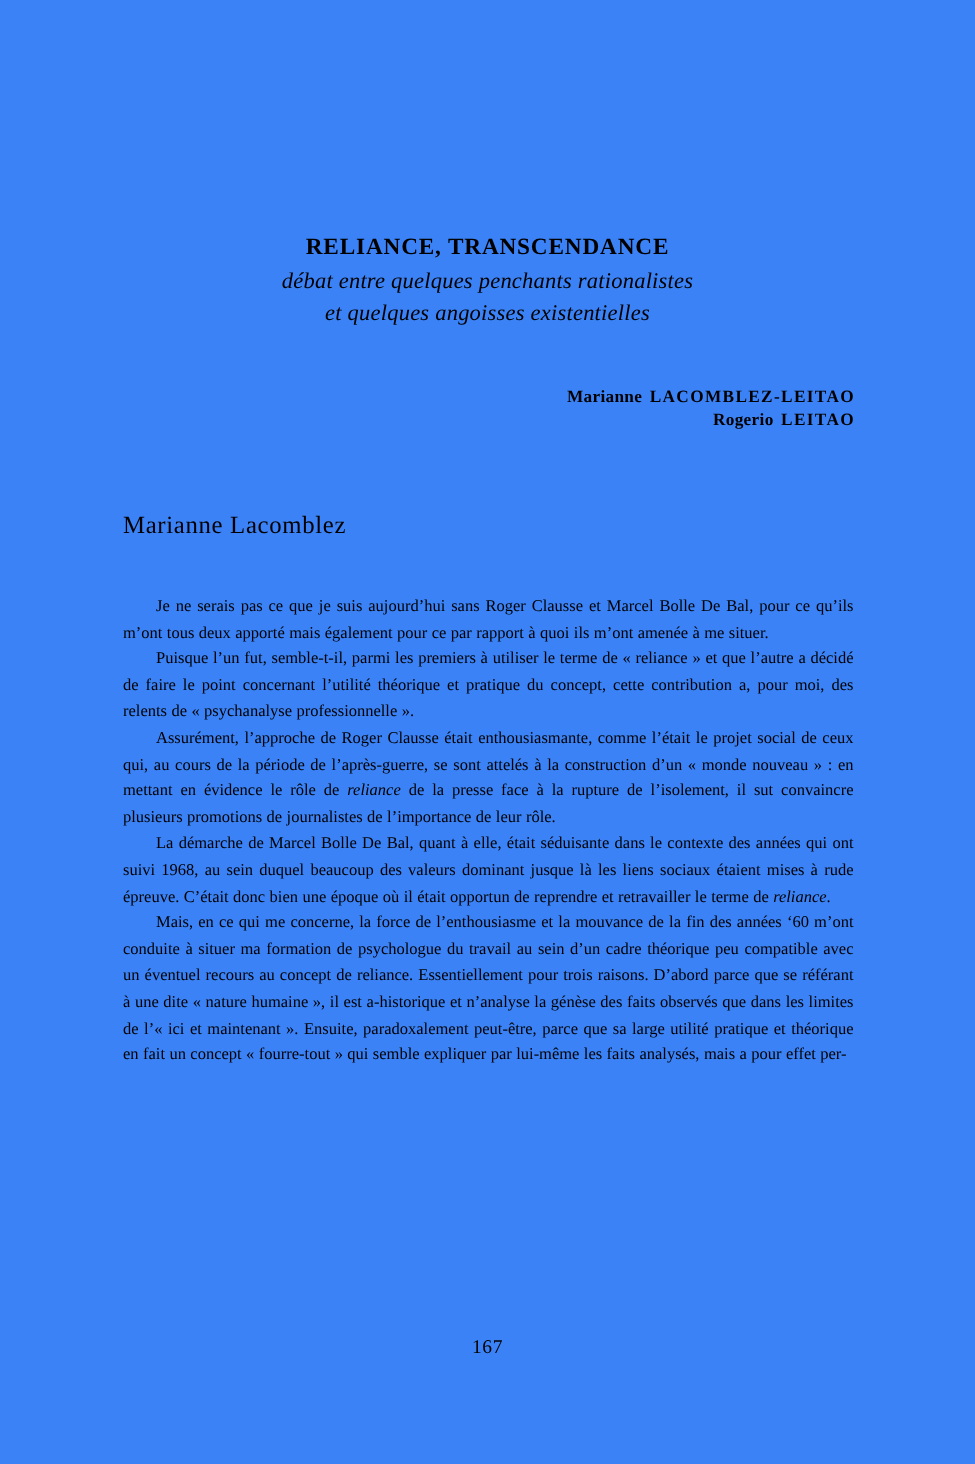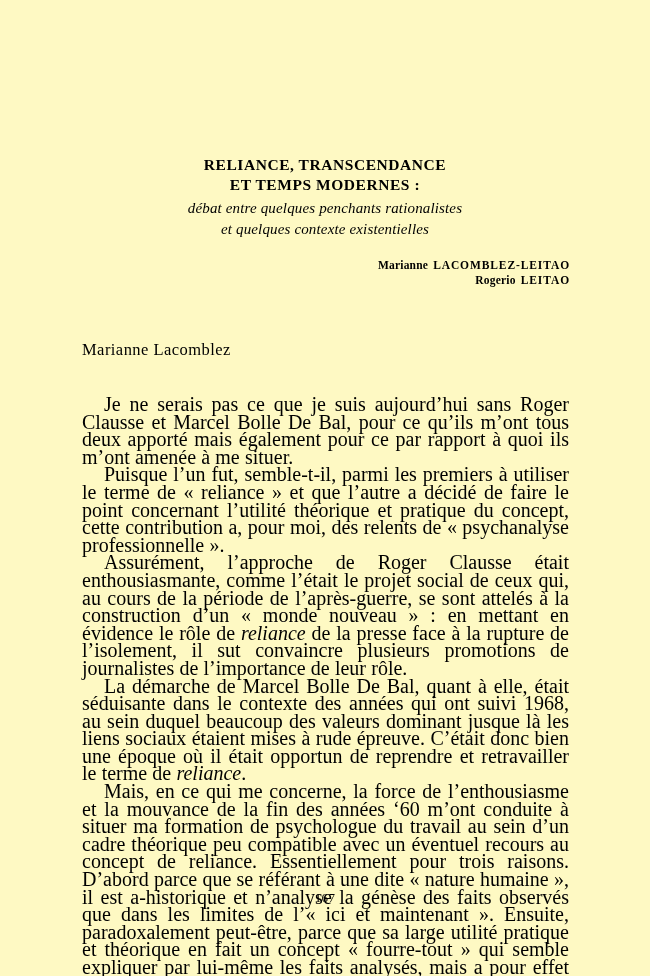--- a/index.html
+++ b/index.html
@@ -15,21 +15,21 @@
     font-family: "Liberation Serif", "DejaVu Serif", serif;
     color: #000000;
     overflow: hidden;
   }
 
   .page {
     position: absolute;
     inset: 0;
     width: 650px;
     height: 976px;
-    background: #fef9c3;
+    background: #3b82f6;
   }
 
   
   .title-block {
     position: absolute;
     left: 82px;
     top: 155px;
     width: 486px;
     text-align: center;
   }
@@ -89,21 +89,21 @@
 
   
   .body-block {
     position: absolute;
     left: 82px;
     top: 396px;
     width: 487px;
   }
   .body-block p {
     margin: 0;
-    font-size: 20px;
+    font-size: 11px;
     line-height: 17.6px;
     text-align: justify;
     text-indent: 22px;
     word-spacing: 0.2px;
     -webkit-hyphens: none;
     hyphens: none;
   }
   .body-block p .it {
     font-style: italic;
   }
@@ -119,23 +119,22 @@
     letter-spacing: 0.4px;
   }
 </style>
 </head>
 <body>
 
 <div class="page">
 
   <div class="title-block">
     <div class="title-line">RELIANCE, TRANSCENDANCE</div>
-    <div class="title-line">ET TEMPS MODERNES :</div>
     <div class="subtitle-line first">débat entre quelques penchants rationalistes</div>
-    <div class="subtitle-line">et quelques contexte existentielles</div>
+    <div class="subtitle-line">et quelques angoisses existentielles</div>
   </div>
 
   <div class="authors-block">
     <div class="author-line">
       <span class="given">Marianne</span><span class="family">LACOMBLEZ-LEITAO</span>
     </div>
     <div class="author-line">
       <span class="given">Rogerio</span><span class="family">LEITAO</span>
     </div>
   </div>

